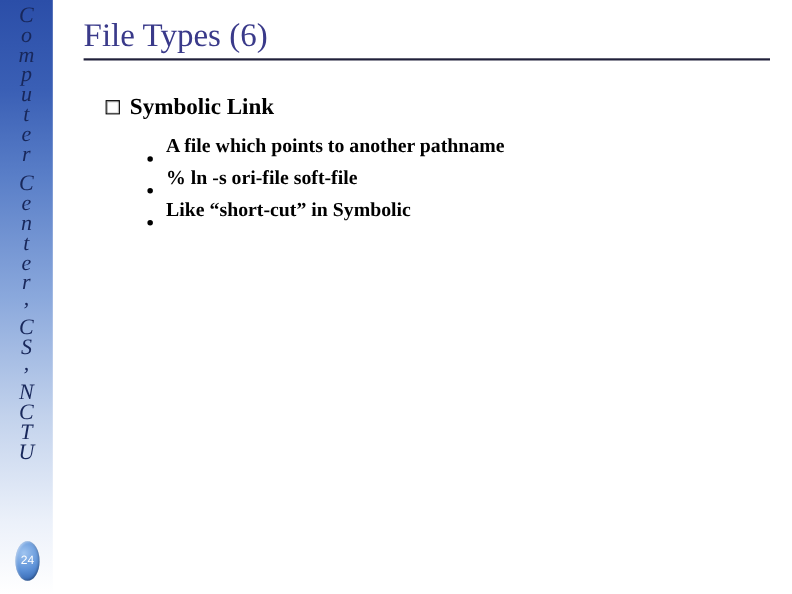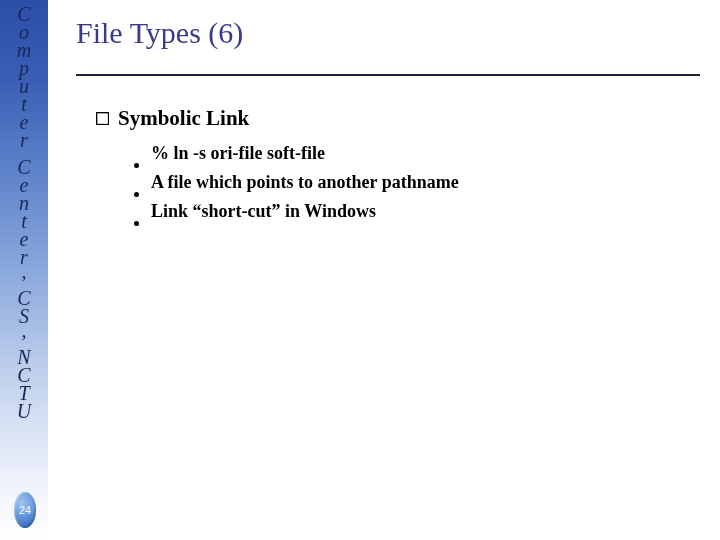--- a/index.html
+++ b/index.html
@@ -75,21 +75,21 @@
       left: 48px;
       top: 0;
       right: 0;
       bottom: 0;
       padding: 14px 20px 20px 28px;
     }
     .title {
       font-family: "Times New Roman", Times, serif;
       font-size: 30px;
       color: #3a3a8a;
-      margin-bottom: 24px;
+      margin-bottom: 3px;
       margin-top: 2px;
     }
     .title-rule {
       height: 2px;
       background: #20203a;
       margin-bottom: 30px;
       width: 100%;
     }
     .section {
       padding-left: 20px;
@@ -186,25 +186,25 @@
   <div class="title-rule"></div>
 
   <div class="section">
     <div class="heading-row">
       <span class="square-bullet"></span>
       <span class="heading-text">Symbolic Link</span>
     </div>
     <div class="bullets">
       <div class="bullet-row">
         <span class="dot"></span>
+        <span class="bullet-text">A file which points to another pathname</span>
+      </div>
+      <div class="bullet-row">
+        <span class="dot"></span>
         <span class="bullet-text">% ln -s ori-file soft-file</span>
       </div>
       <div class="bullet-row">
         <span class="dot"></span>
-        <span class="bullet-text">A file which points to another pathname</span>
-      </div>
-      <div class="bullet-row">
-        <span class="dot"></span>
-        <span class="bullet-text">Link “short-cut” in Windows</span>
+        <span class="bullet-text">Like “short-cut” in Symbolic</span>
       </div>
     </div>
   </div>
 </div>
 
 </body></html>

